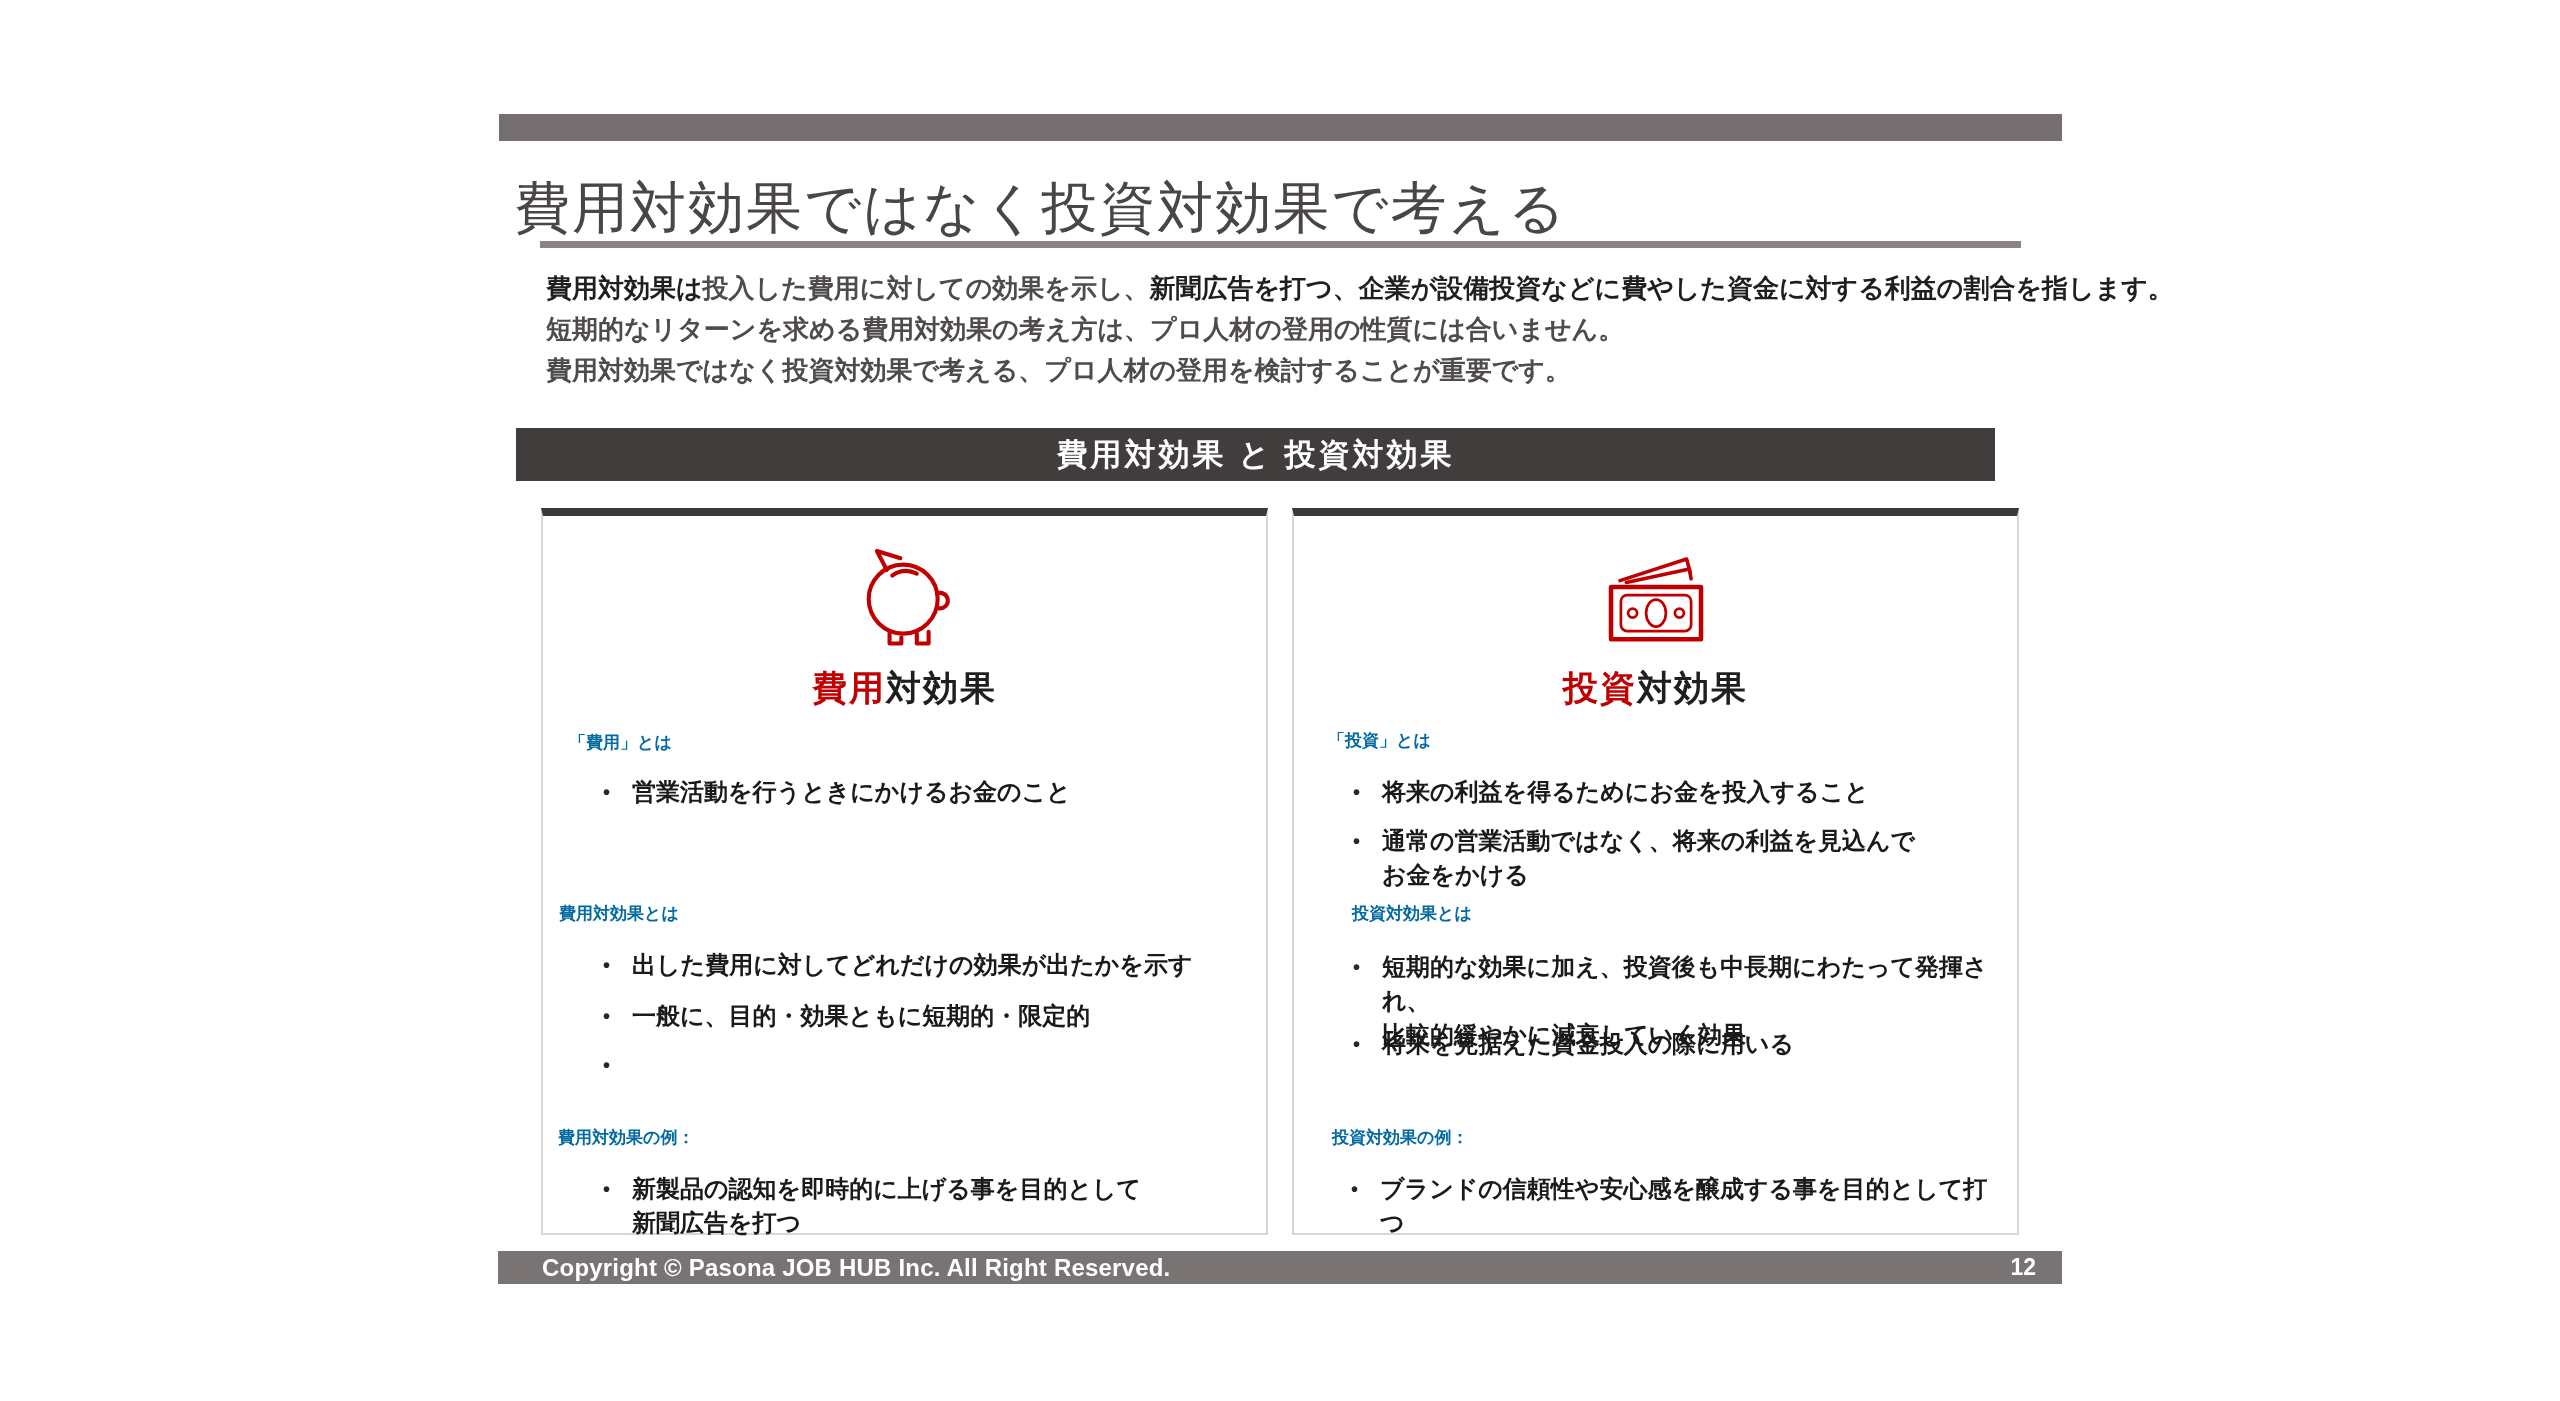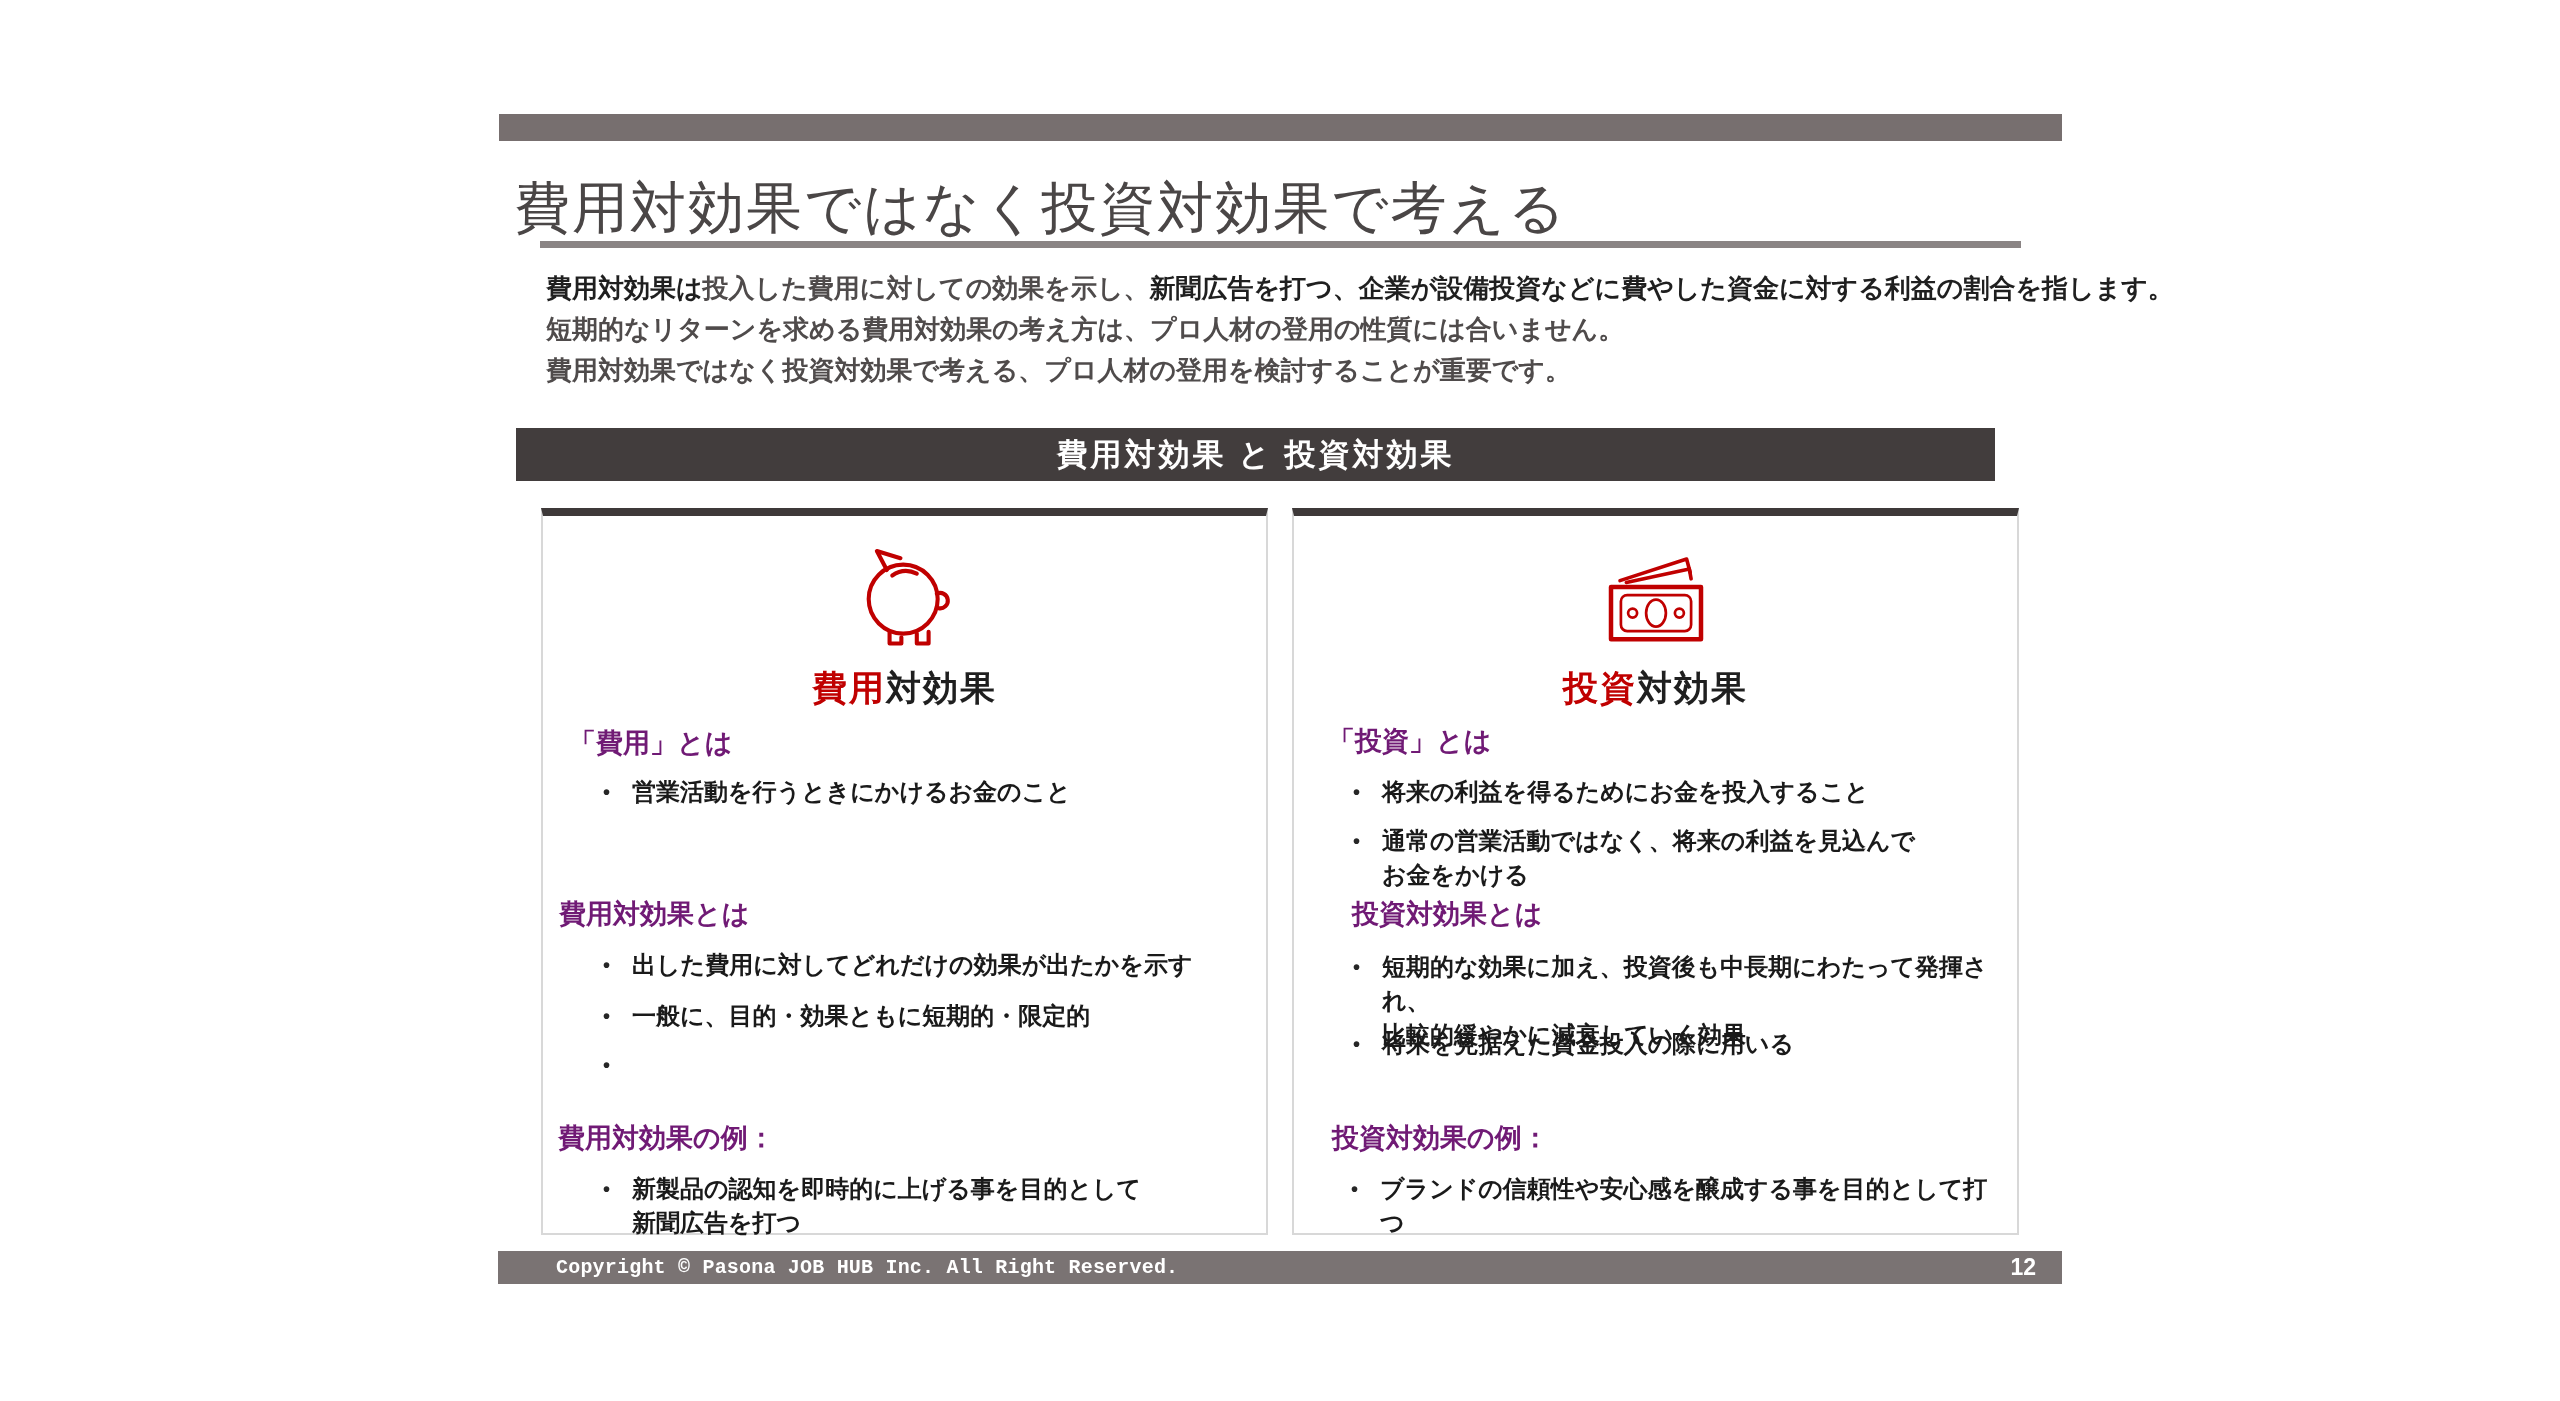--- a/index.html
+++ b/index.html
@@ -46,35 +46,35 @@
   .icon-wrap{position:absolute;left:0;right:0;top:28px;height:112px;display:flex;justify-content:center;align-items:center;}
   .icon-wrap svg{display:block;}
 
   .card-title{
     position:absolute;left:0;right:0;top:152px;text-align:center;
     font-size:35px;font-weight:bold;color:#1F1F1F;letter-spacing:2px;line-height:40px;
   }
   .card-title .accent{color:#C00000;}
 
   .sec-heading{
-    position:absolute;font-size:27px;font-weight:bold;color:#701a75;line-height:30px;white-space:nowrap;
+    position:absolute;font-size:17px;font-weight:bold;color:#0369a1;line-height:30px;white-space:nowrap;
   }
   .bullet{
     position:absolute;display:flex;align-items:flex-start;
     font-size:24px;font-weight:bold;color:#1A1A1A;line-height:34px;
   }
   .bullet .dot{flex:0 0 29px;font-size:20px;line-height:34px;color:#262626;}
   .bullet .bt{white-space:pre-line;}
 
   
   .footer-bar{
     left:498px;top:1251px;width:1564px;height:33px;background:#7A7373;
     display:flex;align-items:center;color:#ffffff;
   }
-  .footer-bar .copyright{margin-left:58px;font-size:20px;font-weight:bold;letter-spacing:0.2px;font-family:Liberation Mono, monospace;}
+  .footer-bar .copyright{margin-left:44px;font-size:24px;font-weight:bold;letter-spacing:0.2px;}
   .footer-bar .page-num{position:absolute;right:26px;top:0;height:33px;display:flex;align-items:center;font-size:23px;font-weight:bold;}
 </style>
 </head>
 <body>
 
 <div class="abs top-bar"></div>
 
 <h1 class="abs slide-title" style="margin:0;">費用対効果ではなく投資対効果で考える</h1>
 <div class="abs title-rule"></div>
 

